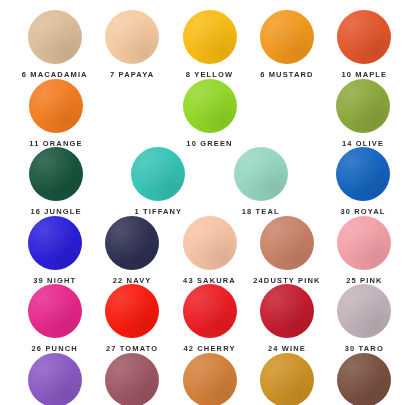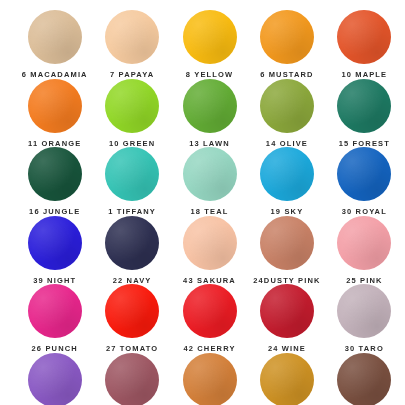--- a/index.html
+++ b/index.html
@@ -92,48 +92,36 @@
     <div class="swatch-row">
       <div class="swatch-cell">
         <div class="swatch-disc" style="background-color: rgb(244, 124, 32);"></div>
         <div class="swatch-label">11 ORANGE</div>
       </div>
       <div class="swatch-cell">
         <div class="swatch-disc" style="background-color: rgb(146, 216, 39);"></div>
         <div class="swatch-label">10 GREEN</div>
       </div>
       <div class="swatch-cell">
-        <div class="swatch-disc" style="background-color: rgb(99, 173, 53);"></div>
-        <div class="swatch-label">13 LAWN</div>
-      </div>
-      <div class="swatch-cell">
         <div class="swatch-disc" style="background-color: rgb(140, 168, 60);"></div>
         <div class="swatch-label">14 OLIVE</div>
-      </div>
-      <div class="swatch-cell">
-        <div class="swatch-disc" style="background-color: rgb(30, 122, 99);"></div>
-        <div class="swatch-label">15 FOREST</div>
       </div>
     </div>
     <div class="swatch-row">
       <div class="swatch-cell">
         <div class="swatch-disc" style="background-color: rgb(24, 85, 60);"></div>
         <div class="swatch-label">16 JUNGLE</div>
       </div>
       <div class="swatch-cell">
         <div class="swatch-disc" style="background-color: rgb(53, 196, 181);"></div>
         <div class="swatch-label">1 TIFFANY</div>
       </div>
       <div class="swatch-cell">
         <div class="swatch-disc" style="background-color: rgb(150, 215, 194);"></div>
         <div class="swatch-label">18 TEAL</div>
-      </div>
-      <div class="swatch-cell">
-        <div class="swatch-disc" style="background-color: rgb(28, 169, 220);"></div>
-        <div class="swatch-label">19 SKY</div>
       </div>
       <div class="swatch-cell">
         <div class="swatch-disc" style="background-color: rgb(20, 100, 192);"></div>
         <div class="swatch-label">30 ROYAL</div>
       </div>
     </div>
     <div class="swatch-row">
       <div class="swatch-cell">
         <div class="swatch-disc" style="background-color: rgb(43, 30, 219);"></div>
         <div class="swatch-label">39 NIGHT</div>

